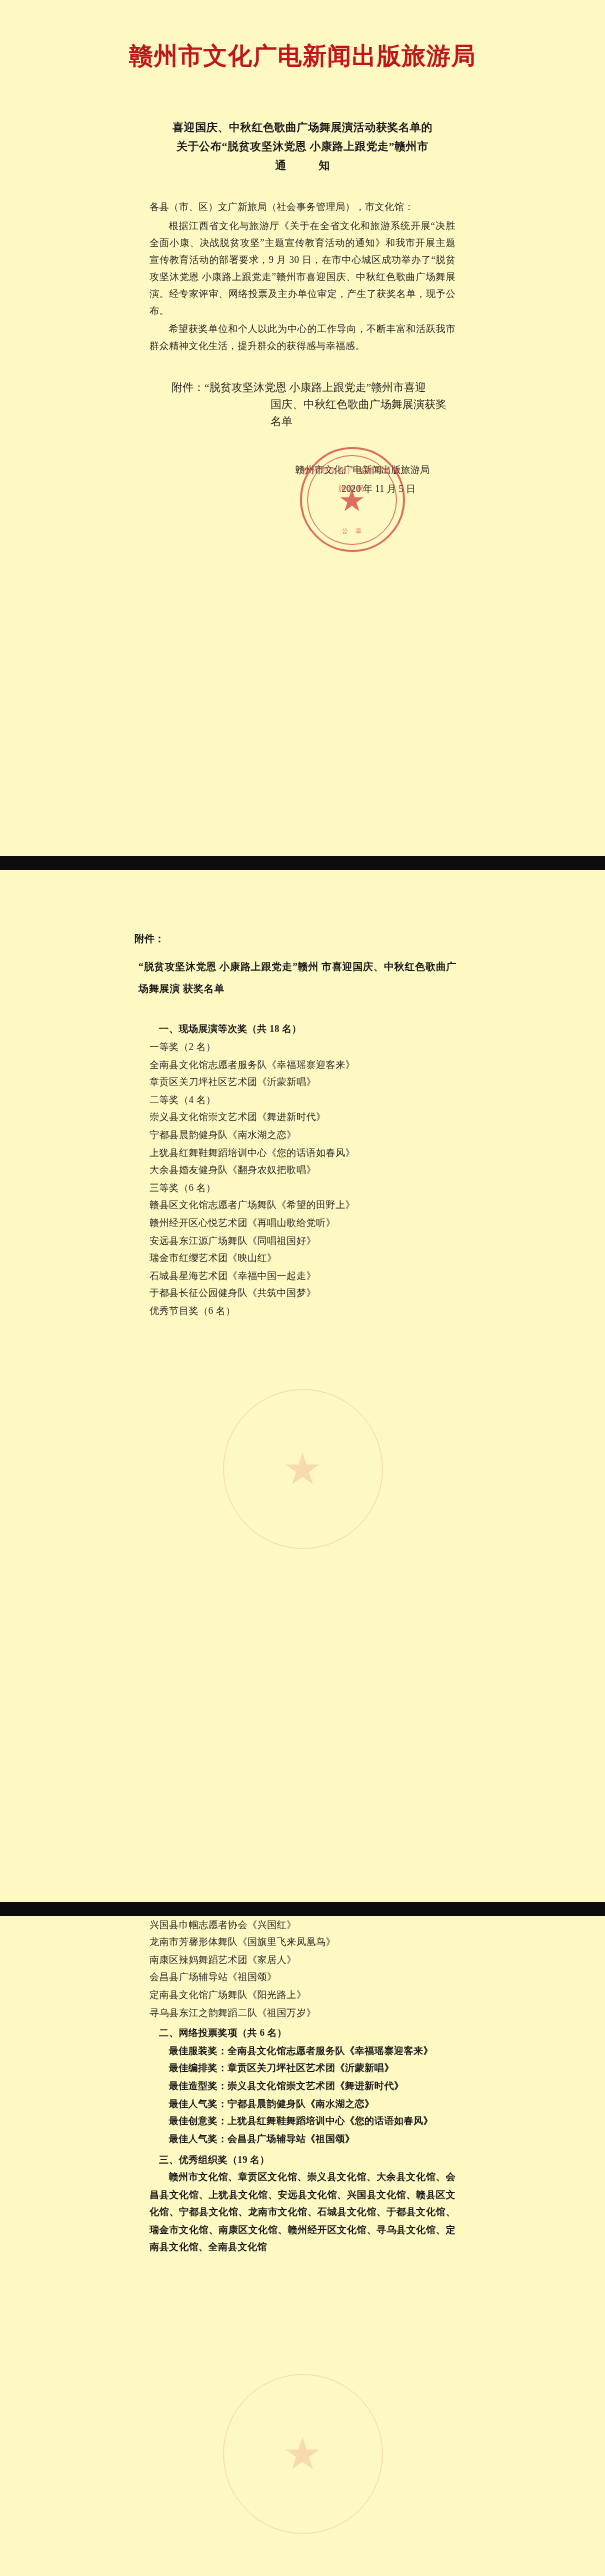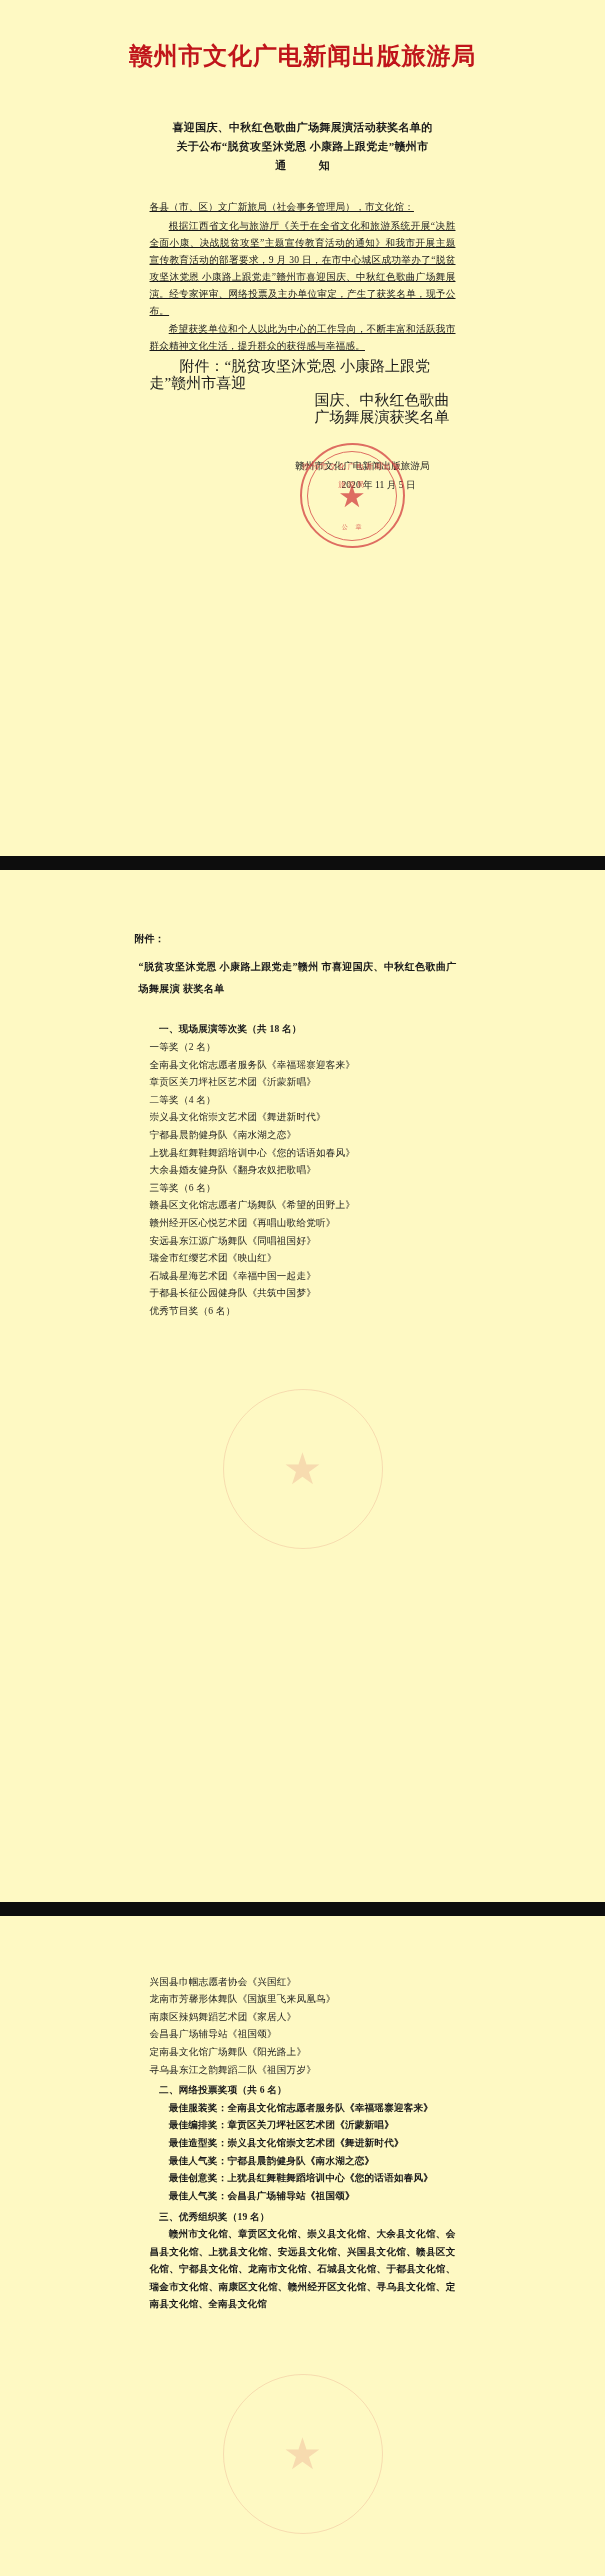--- a/index.html
+++ b/index.html
@@ -52,26 +52,26 @@
     padding-left: 10.7px;
   }
   .body-block {
     width: 306px;
     margin: 23px auto 0 auto;
     font-size: 9.6px;
     line-height: 17px;
     text-align: justify;
     letter-spacing: 0.2px;
   }
-  .body-block p { margin: 0 0 1.5px 0; text-decoration: underline; }
+  .body-block p { margin: 0 0 1.5px 0; }
   .indent2 { text-indent: 2em; }
   .attach-block {
     width: 306px;
-    margin: 4px auto 0 auto;
-    font-size: 15px;
+    margin: 25px auto 0 auto;
+    font-size: 11px;
     line-height: 17px;
   }
   .attach-block .al { text-indent: 2em; }
   .attach-block .al2 { padding-left: 11em; }
   .sign-block {
     width: 306px;
     margin: 31px auto 0 auto;
     font-size: 9.6px;
     line-height: 18.3px;
     position: relative;
@@ -155,21 +155,21 @@
     text-indent: 0em;
   }
   .list-wrap .itm {
     text-indent: 0em;
   }
   .list-wrap .para {
     text-indent: 2em;
     text-align: justify;
     font-weight: bold;
   }
-  .p3 .list-wrap { margin-top: 0; padding-top: 57px; }
+  .p3 .list-wrap { margin-top: 0; }
   .watermark {
     position: absolute;
     left: 50%;
     transform: translateX(-50%);
     width: 160px;
     height: 160px;
     border-radius: 50%;
     border: 1.5px solid rgba(208,70,74,0.30);
     opacity: .55;
     pointer-events: none;

